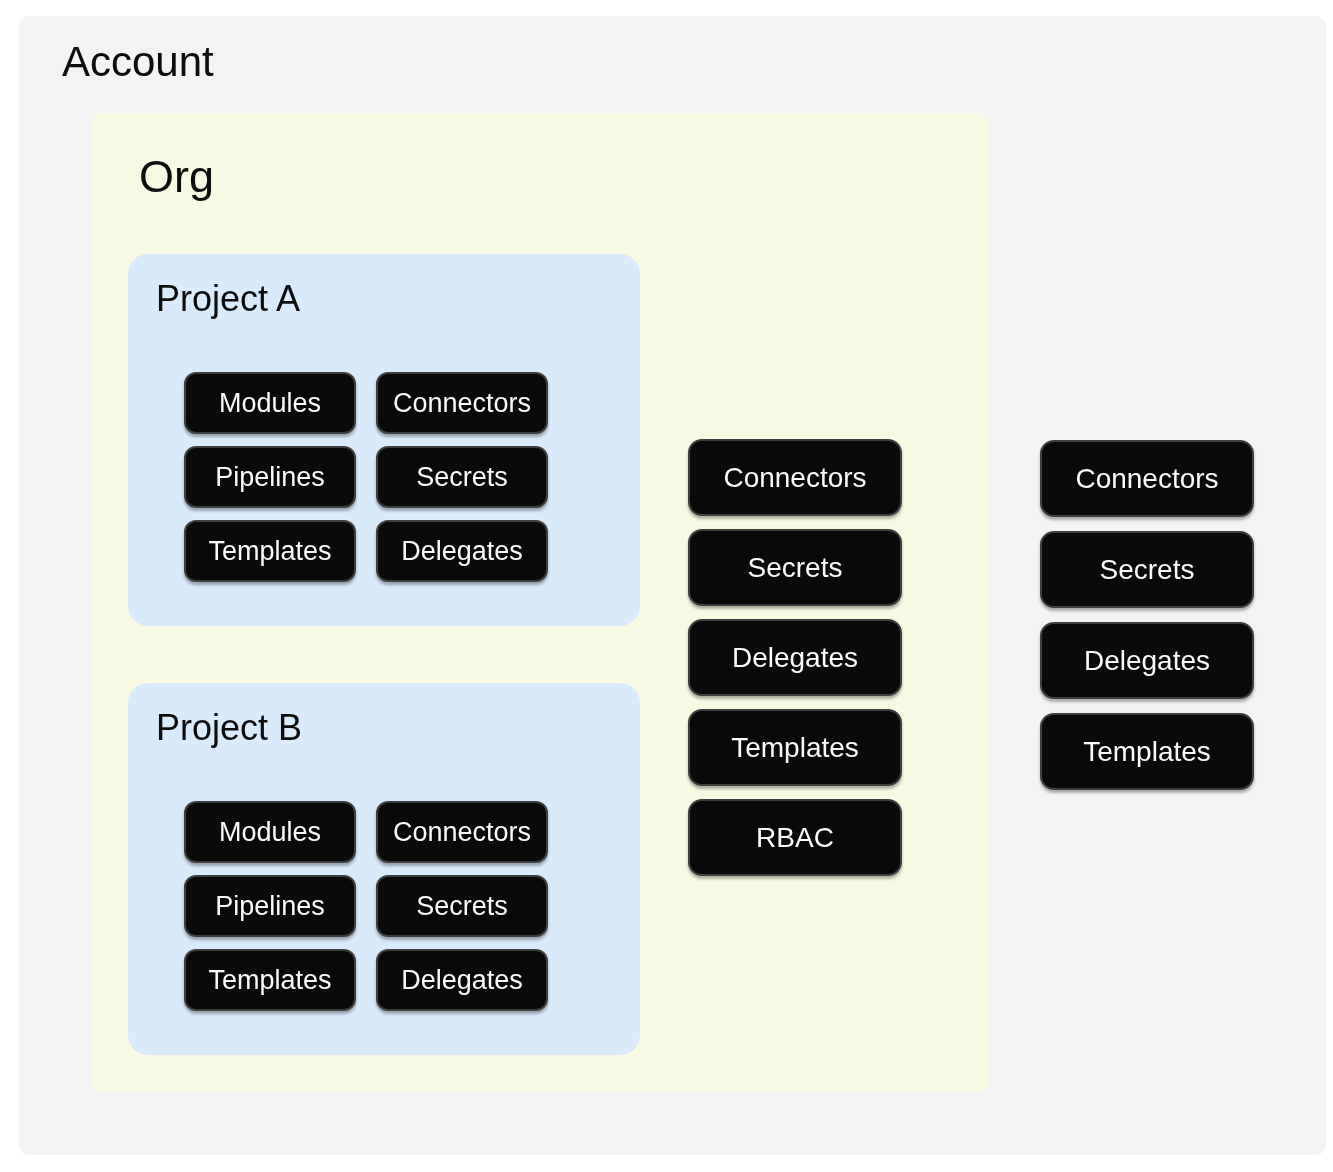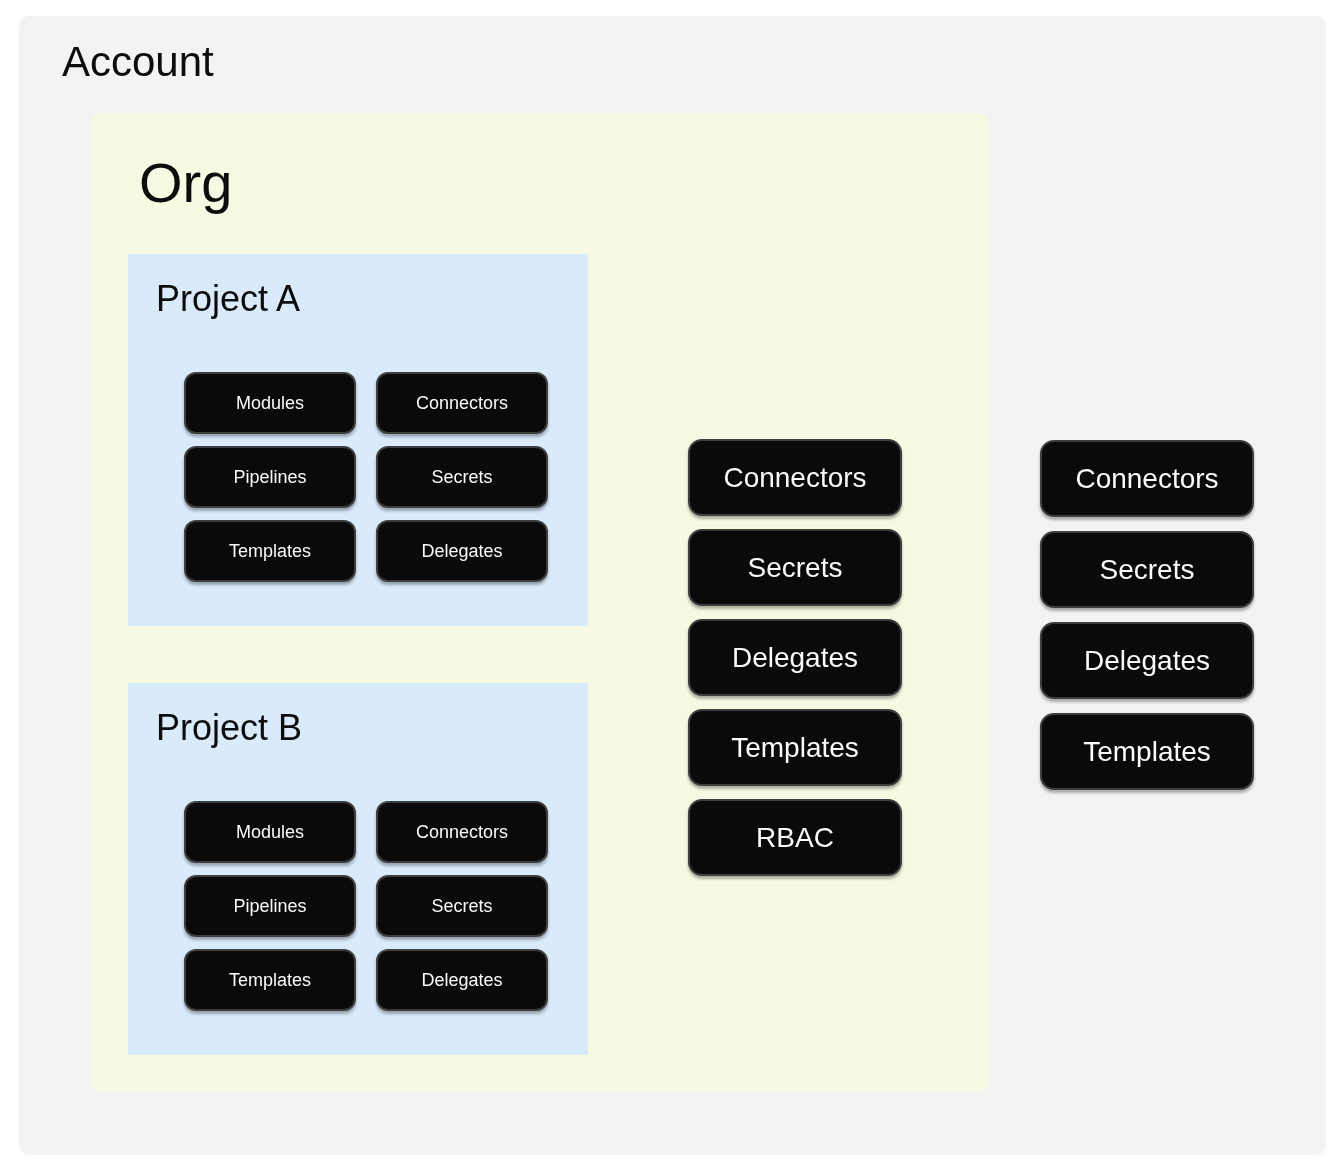--- a/index.html
+++ b/index.html
@@ -28,28 +28,28 @@
   .scope-org {
     position: absolute;
     left: 72px; top: 97px;
     width: 898px; height: 979px;
     background: var(--org-bg, #f8f9e3);
     border-radius: 10px;
   }
   .org-title {
     position: absolute;
     left: 48px; top: 38px;
-    font-size: 56px;
+    font-size: 45px;
   }
   .scope-project {
     position: absolute;
     left: 37px;
-    width: 460px; height: 372px;
+    width: 512px; height: 372px;
     background: var(--project-bg, #d9eafb);
-    border-radius: 0;
+    border-radius: 20px;
   }
   .project-a { top: 141px; }
   .project-b { top: 570px; }
   .project-title {
     position: absolute;
     left: 28px; top: 24px;
     font-size: 36px;
   }
   .project-grid {
     position: absolute;
@@ -65,21 +65,21 @@
     box-sizing: border-box;
     background: var(--pill-bg, #0a0a0a);
     color: var(--pill-text, #fafafa);
     border: 2.5px solid var(--pill-border, #3e3e3e);
     border-radius: 14px;
     box-shadow: 0 3px 3px rgba(0,0,0,0.30);
     white-space: nowrap;
   }
   .project-pill {
     height: 62px;
-    font-size: 18px;
+    font-size: 27px;
     border-radius: 12px;
     border-width: 2px;
   }
   .level-pill {
     height: 77px;
     font-size: 28px;
     width: 214px;
   }
   .org-col {
     position: absolute;

